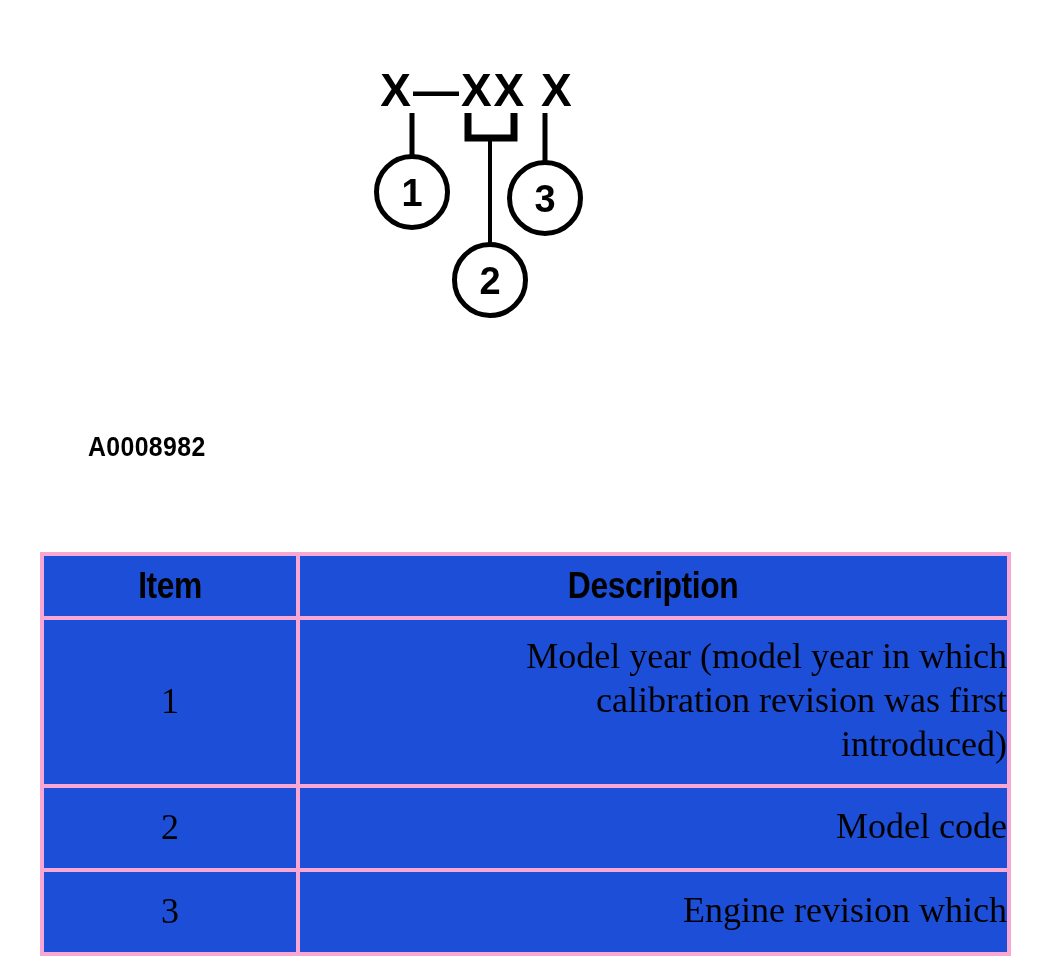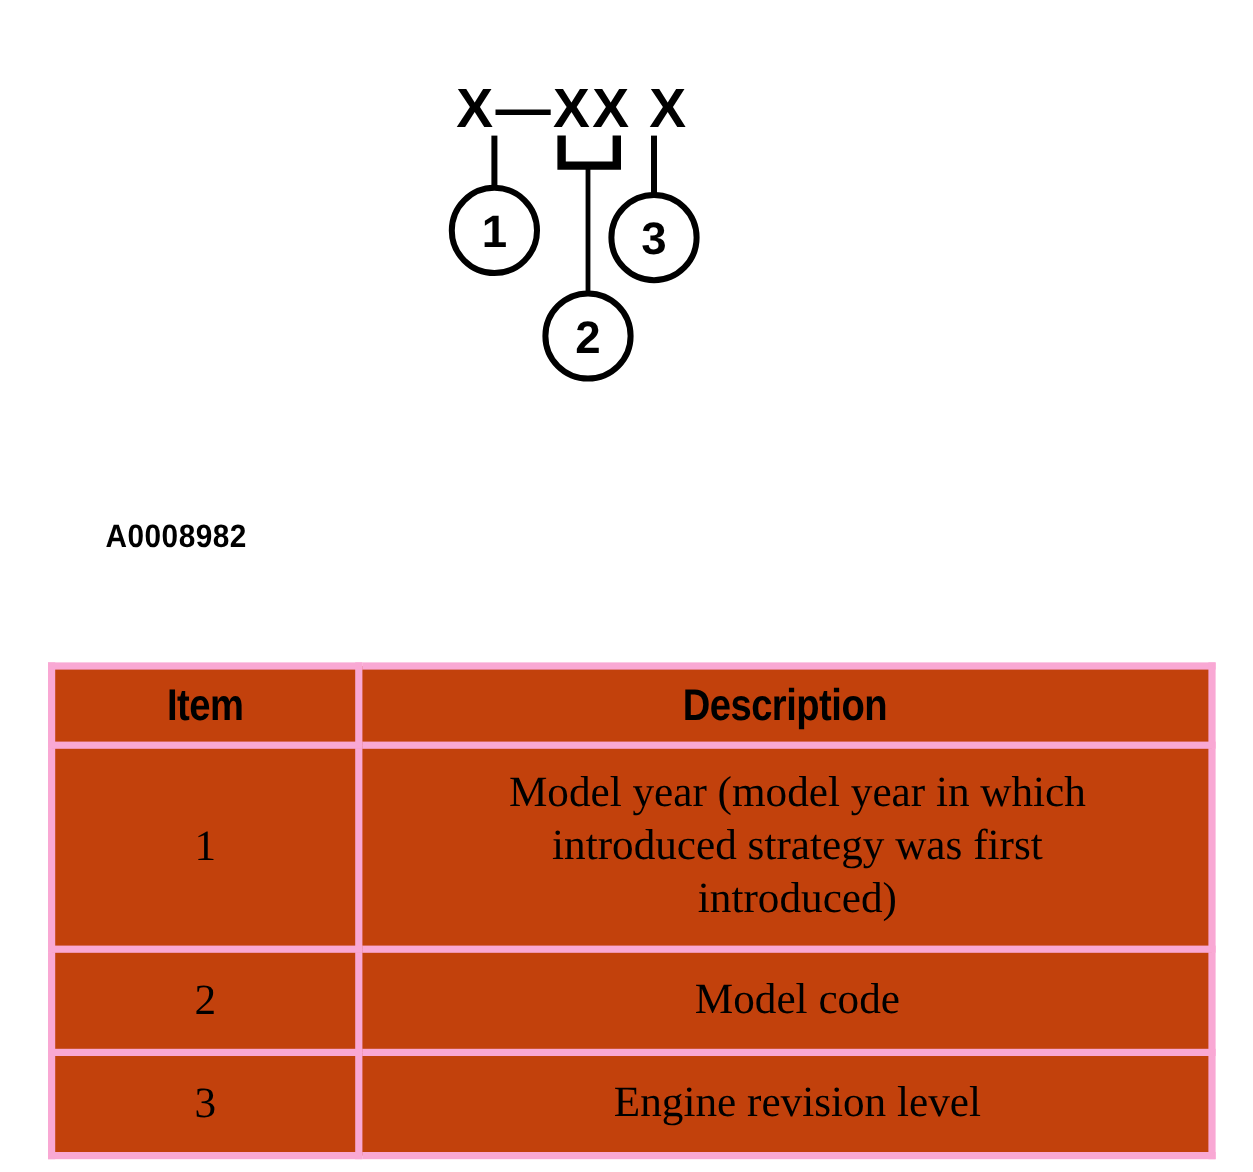--- a/index.html
+++ b/index.html
@@ -51,24 +51,24 @@
     width: 967px;
     border-collapse: collapse;
     table-layout: fixed;
     background: #ffffff;
   }
   #spec-table col.col-item { width: 256px; }
   #spec-table col.col-desc { width: 711px; }
 
   #spec-table th,
   #spec-table td {
-    border: 6px solid #f9a8d4;
+    border: 4px solid #f9a8d4;
     padding: 0;
     vertical-align: middle;
-    background: #c2410c;
+    background: #1d4ed8;
   }
 
   #spec-table thead th {
     height: 60px;
     font-family: "Liberation Sans", "DejaVu Sans", sans-serif;
     font-weight: bold;
     font-size: 37px;
     text-align: center;
     letter-spacing: -0.5px;
     transform: scaleX(0.88);
@@ -80,21 +80,21 @@
     transform: scaleX(0.86);
   }
 
   #spec-table tbody td.item-cell {
     text-align: center;
     font-size: 36px;
     line-height: 1.15;
     padding: 6px 0;
   }
   #spec-table tbody td.desc-cell {
-    text-align: center;
+    text-align: right;
     font-size: 36px;
     line-height: 1.22;
     padding: 10px 0 12px 20px;
   }
   #spec-table tbody tr.row-tall td { height: 142px; }
   #spec-table tbody tr.row-short td { height: 58px; }
 
   #spec-table tbody td.desc-cell .line { display: block; white-space: nowrap; }
 </style>
 </head>
@@ -144,30 +144,30 @@
       <th>
         <span class="hdr">Description</span>
       </th>
     </tr>
   </thead>
   <tbody>
     <tr class="row-tall">
       <td class="item-cell">1</td>
       <td class="desc-cell">
         <span class="line">Model year (model year in which</span>
-        <span class="line">introduced strategy was first</span>
+        <span class="line">calibration revision was first</span>
         <span class="line">introduced)</span>
       </td>
     </tr>
     <tr class="row-short">
       <td class="item-cell">2</td>
       <td class="desc-cell">
         <span class="line">Model code</span>
       </td>
     </tr>
     <tr class="row-short">
       <td class="item-cell">3</td>
       <td class="desc-cell">
-        <span class="line">Engine revision level</span>
+        <span class="line">Engine revision which</span>
       </td>
     </tr>
   </tbody>
 </table>
 
 </body></html>

